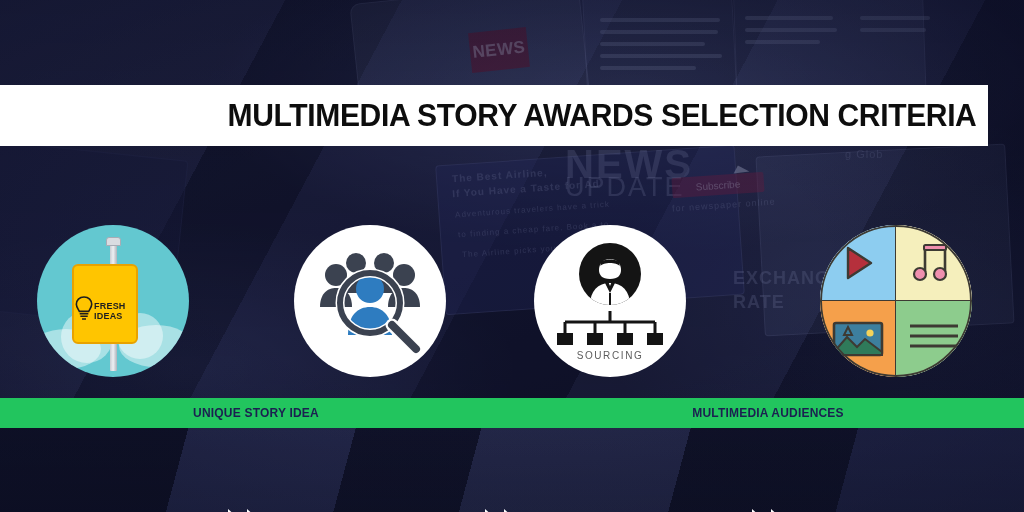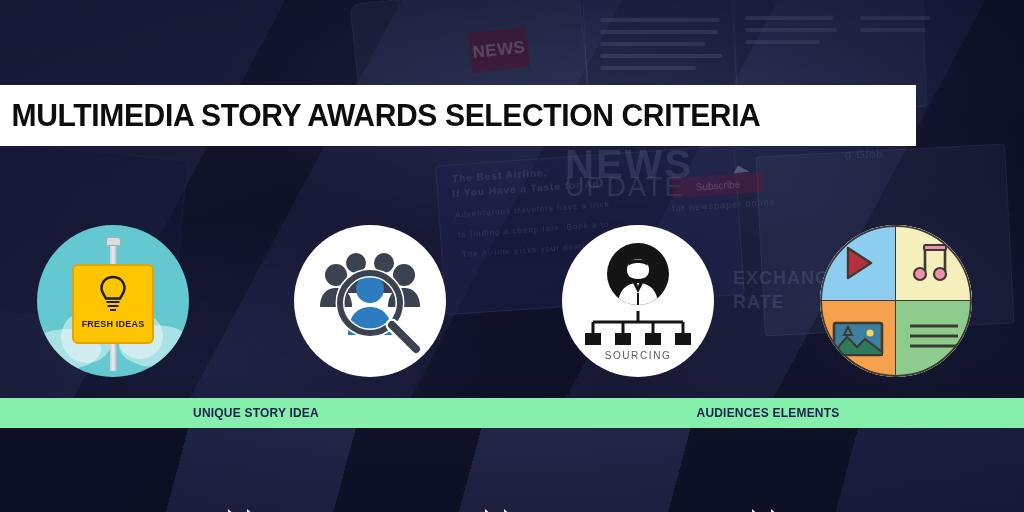--- a/index.html
+++ b/index.html
@@ -73,40 +73,40 @@
     background:radial-gradient(ellipse 75% 70% at 50% 50%, rgba(0,0,0,0) 40%, rgba(12,15,40,.45) 100%);
   }
   .navy-wash {
     position:absolute; inset:0;
     background:linear-gradient(180deg, rgba(26,30,72,.55), rgba(26,30,72,.48));
     mix-blend-mode:multiply;
   }
 
   
   .title-band {
-    position:absolute; left:0; top:85px; width:916px; height:61px;
-    background:#ffffff; display:flex; align-items:center; justify-content:flex-start;
+    position:absolute; left:0; top:85px; width:988px; height:61px;
+    background:#ffffff; display:flex; align-items:center; justify-content:flex-end;
   }
   .title-text {
     font-size:31px; font-weight:bold; color:#0d0d0d;
     letter-spacing:-0.4px; white-space:nowrap;
     transform:scaleX(.97);
   }
 
   
   .steps {
     position:absolute; left:0; top:225px; width:1024px; height:152px;
   }
   .circle {
     position:absolute; width:152px; height:152px; border-radius:50%;
     overflow:hidden; top:0;
   }
   .c1 { left:37px; background:#63c8d0; }
   .c2 { left:294px; background:#ffffff; }
-  .c3 { left:562px; background:#ffffff; }
+  .c3 { left:534px; background:#ffffff; }
   .c4 { left:820px; background:#ffffff; }
 
   
   .sky-clouds { position:absolute; inset:0; }
   .cloud {
     position:absolute; background:rgba(255,255,255,.45); border-radius:50%;
   }
   .cl1 { left:-6px; bottom:8px; width:70px; height:40px; }
   .cl2 { left:24px; bottom:14px; width:52px; height:52px; }
   .cl3 { right:-4px; bottom:10px; width:74px; height:42px; }
@@ -114,23 +114,23 @@
   .post {
     position:absolute; left:50%; top:16px; width:7px; height:130px;
     margin-left:-3.5px; background:linear-gradient(90deg,#c9ccd2,#eef0f3 45%,#aeb3bb);
     border-radius:1px;
   }
   .post-cap {
     position:absolute; left:50%; top:12px; width:15px; height:9px; margin-left:-7.5px;
     background:#d9dce1; border-radius:3px 3px 0 0; border:1px solid #a7acb5;
   }
   .sign {
-    position:absolute; left:50%; top:39px; width:82px; height:80px; margin-left:-41px;
+    position:absolute; left:50%; top:39px; width:66px; height:80px; margin-left:-41px;
     background:#ffc500; border:2px solid #e8a200; border-radius:6px;
-    display:flex; flex-direction:column; align-items:center; justify-content:flex-start;
+    display:flex; flex-direction:row; align-items:center; justify-content:flex-start;
     padding-top:9px;
   }
   .bulb { width:30px; height:40px; }
   .sign-label {
     font-size:9px; font-weight:bold; color:#1e1e1e; letter-spacing:.2px; margin-top:4px;
   }
 
   
   .ic2 { position:absolute; inset:0; display:flex; align-items:center; justify-content:center; }
 
@@ -166,21 +166,21 @@
   .tri {
     width:0; height:0;
     border-left:17px solid #ffffff;
     border-top:15px solid transparent;
     border-bottom:15px solid transparent;
   }
 
   
   .label-strip {
     position:absolute; left:0; top:398px; width:1024px; height:30px;
-    background:#86efac; display:flex; align-items:center;
+    background:#22c55e; display:flex; align-items:center;
   }
   .label-cell {
     flex:1 1 25%; text-align:center;
     font-size:12px; font-weight:bold; color:#1b2050; letter-spacing:.2px;
   }
 </style>
 </head>
 <body>
 
 <div class="stage">
@@ -361,16 +361,16 @@
       <div class="tri"></div>
     </div>
     <div class="arrow a3">
       <div class="tri"></div>
       <div class="tri"></div>
     </div>
   </div>
 
   <div class="label-strip">
     <div class="label-cell">UNIQUE STORY IDEA</div>
-    <div class="label-cell">AUDIENCES ELEMENTS</div>
+    <div class="label-cell">MULTIMEDIA AUDIENCES</div>
   </div>
 
 </div>
 
 </body></html>

